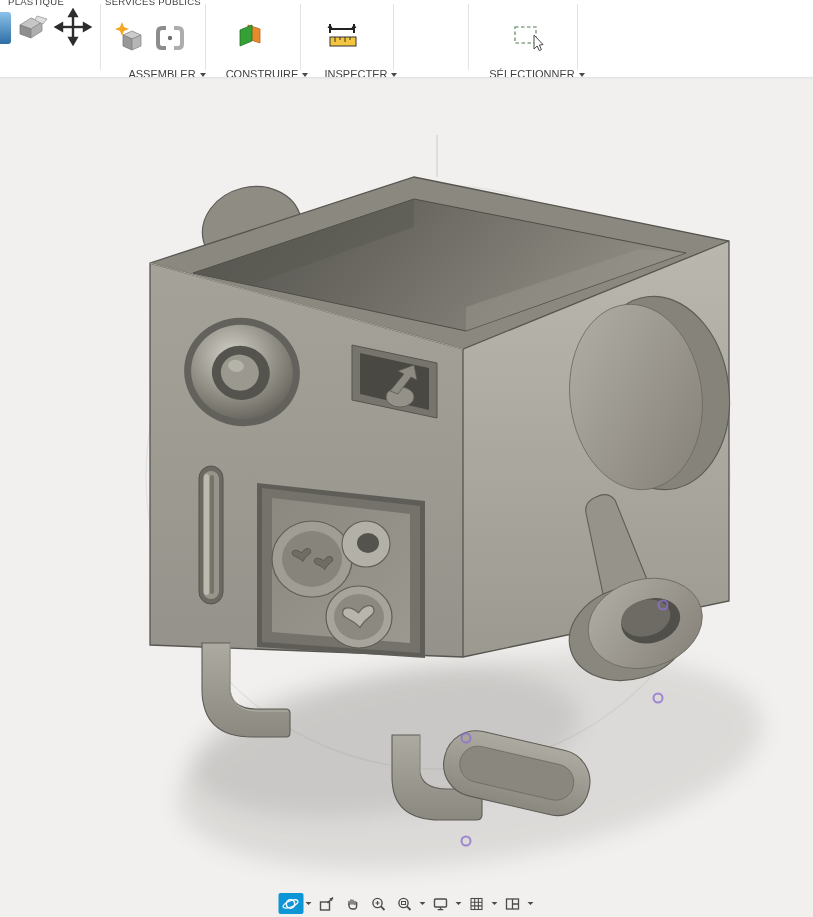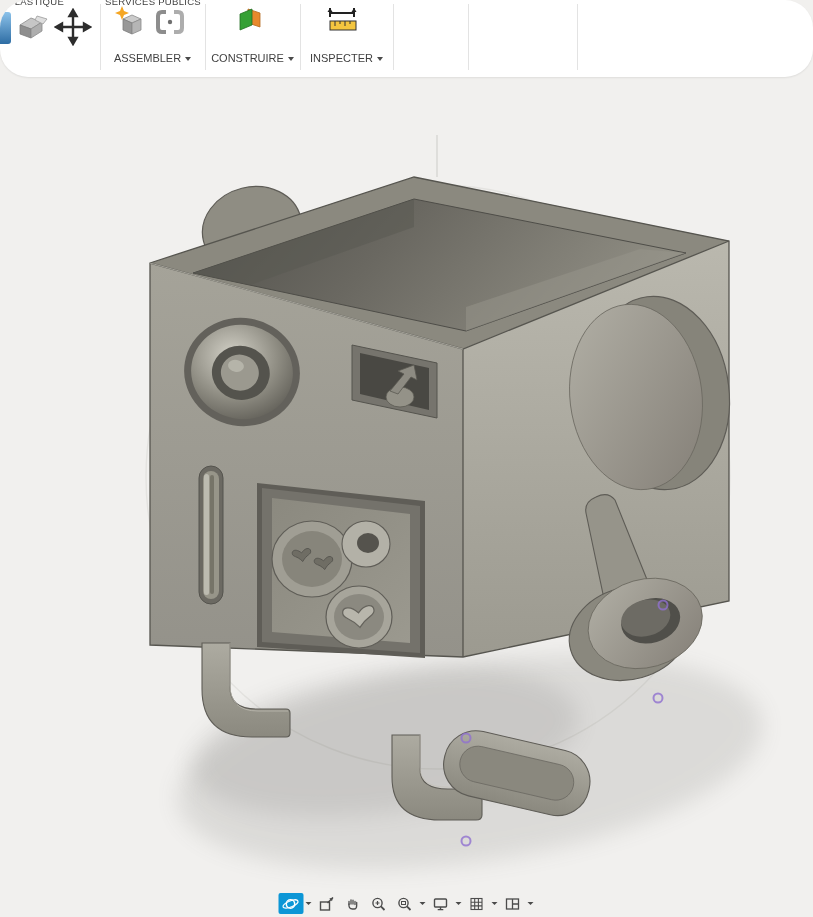--- a/index.html
+++ b/index.html
@@ -1,23 +1,23 @@
 <!DOCTYPE html>
 <html><head>
 <meta charset="utf-8">
 <style>
   html,body{margin:0;padding:0;background:#e8e8e8;font-family:"Liberation Sans",sans-serif;}
   .screen{position:relative;width:813px;height:917px;overflow:hidden;background:#f1f0ee;}
 
   
   .toolbar{position:absolute;top:0;left:0;width:813px;height:77px;background:#fff;
-           box-shadow:0 1px 2px rgba(0,0,0,.08);overflow:hidden;z-index:5;border-radius:28px;}
+           box-shadow:0 1px 2px rgba(0,0,0,.08);overflow:hidden;z-index:5;}
   .tab-label{position:absolute;top:-4px;font-size:9.5px;color:#3f3f3f;letter-spacing:.3px;white-space:nowrap;}
   .tb-sep{position:absolute;top:4px;width:1px;height:66px;background:#e3e3e3;}
-  .tb-group{position:absolute;top:0;height:68px;}
+  .tb-group{position:absolute;top:16px;height:68px;padding-left:29px;}
   .tb-label{position:absolute;bottom:4px;left:0;width:100%;text-align:center;font-size:11px;color:#3f3f3f;white-space:nowrap;}
   .caret{display:inline-block;width:0;height:0;border-left:3.5px solid transparent;border-right:3.5px solid transparent;
          border-top:4px solid #4a4a4a;margin-left:4px;vertical-align:middle;}
   .tb-icon{position:absolute;}
 
   
   .viewport{position:absolute;top:77px;left:0;width:813px;height:840px;background:#f1f0ee;}
   .viewport svg.scene{position:absolute;top:0;left:0;}
 
   
@@ -100,20 +100,27 @@
             <line x1="28" y1="17" x2="28" y2="20"></line>
         </g>
         <path d="M8,4 V13 M8,9 H32 M32,4 V13" fill="none" stroke="#222" stroke-width="2"></path>
         <polygon points="8,4 5.5,8 10.5,8" fill="#222"></polygon>
         <polygon points="32,4 29.5,8 34.5,8" fill="#222"></polygon>
       </svg>
       <div class="tb-label"><span>INSPECTER</span><i class="caret"></i></div>
     </div>
 
 
+    <div class="tb-group" style="left:468px;width:109px">
+      <svg class="tb-icon" style="left:42px;top:4px" width="38" height="38">
+        <rect x="5" y="7" width="21" height="16" fill="none" stroke="#86a886" stroke-width="1.6" stroke-dasharray="3.5,2.5"></rect>
+        <path d="M24,15 L24,29 L27.2,26 L29.2,30.6 L31.4,29.6 L29.4,25 L33,24.6 Z" fill="#ffffff" stroke="#4a4a4a" stroke-width="1"></path>
+      </svg>
+      <div class="tb-label"><span>SÉLECTIONNER</span><i class="caret"></i></div>
+    </div>
   </div>
 
   <div class="viewport">
     <svg class="scene" width="813" height="840" viewBox="0 0 813 840">
       <defs>
         <linearGradient id="gFront" x1="0" y1="0" x2="0" y2="1">
           <stop offset="0" stop-color="#a5a399"></stop>
             <stop offset="1" stop-color="#94928a"></stop>
         </linearGradient>
         <linearGradient id="gRight" x1="0" y1="0" x2="0" y2="1">

